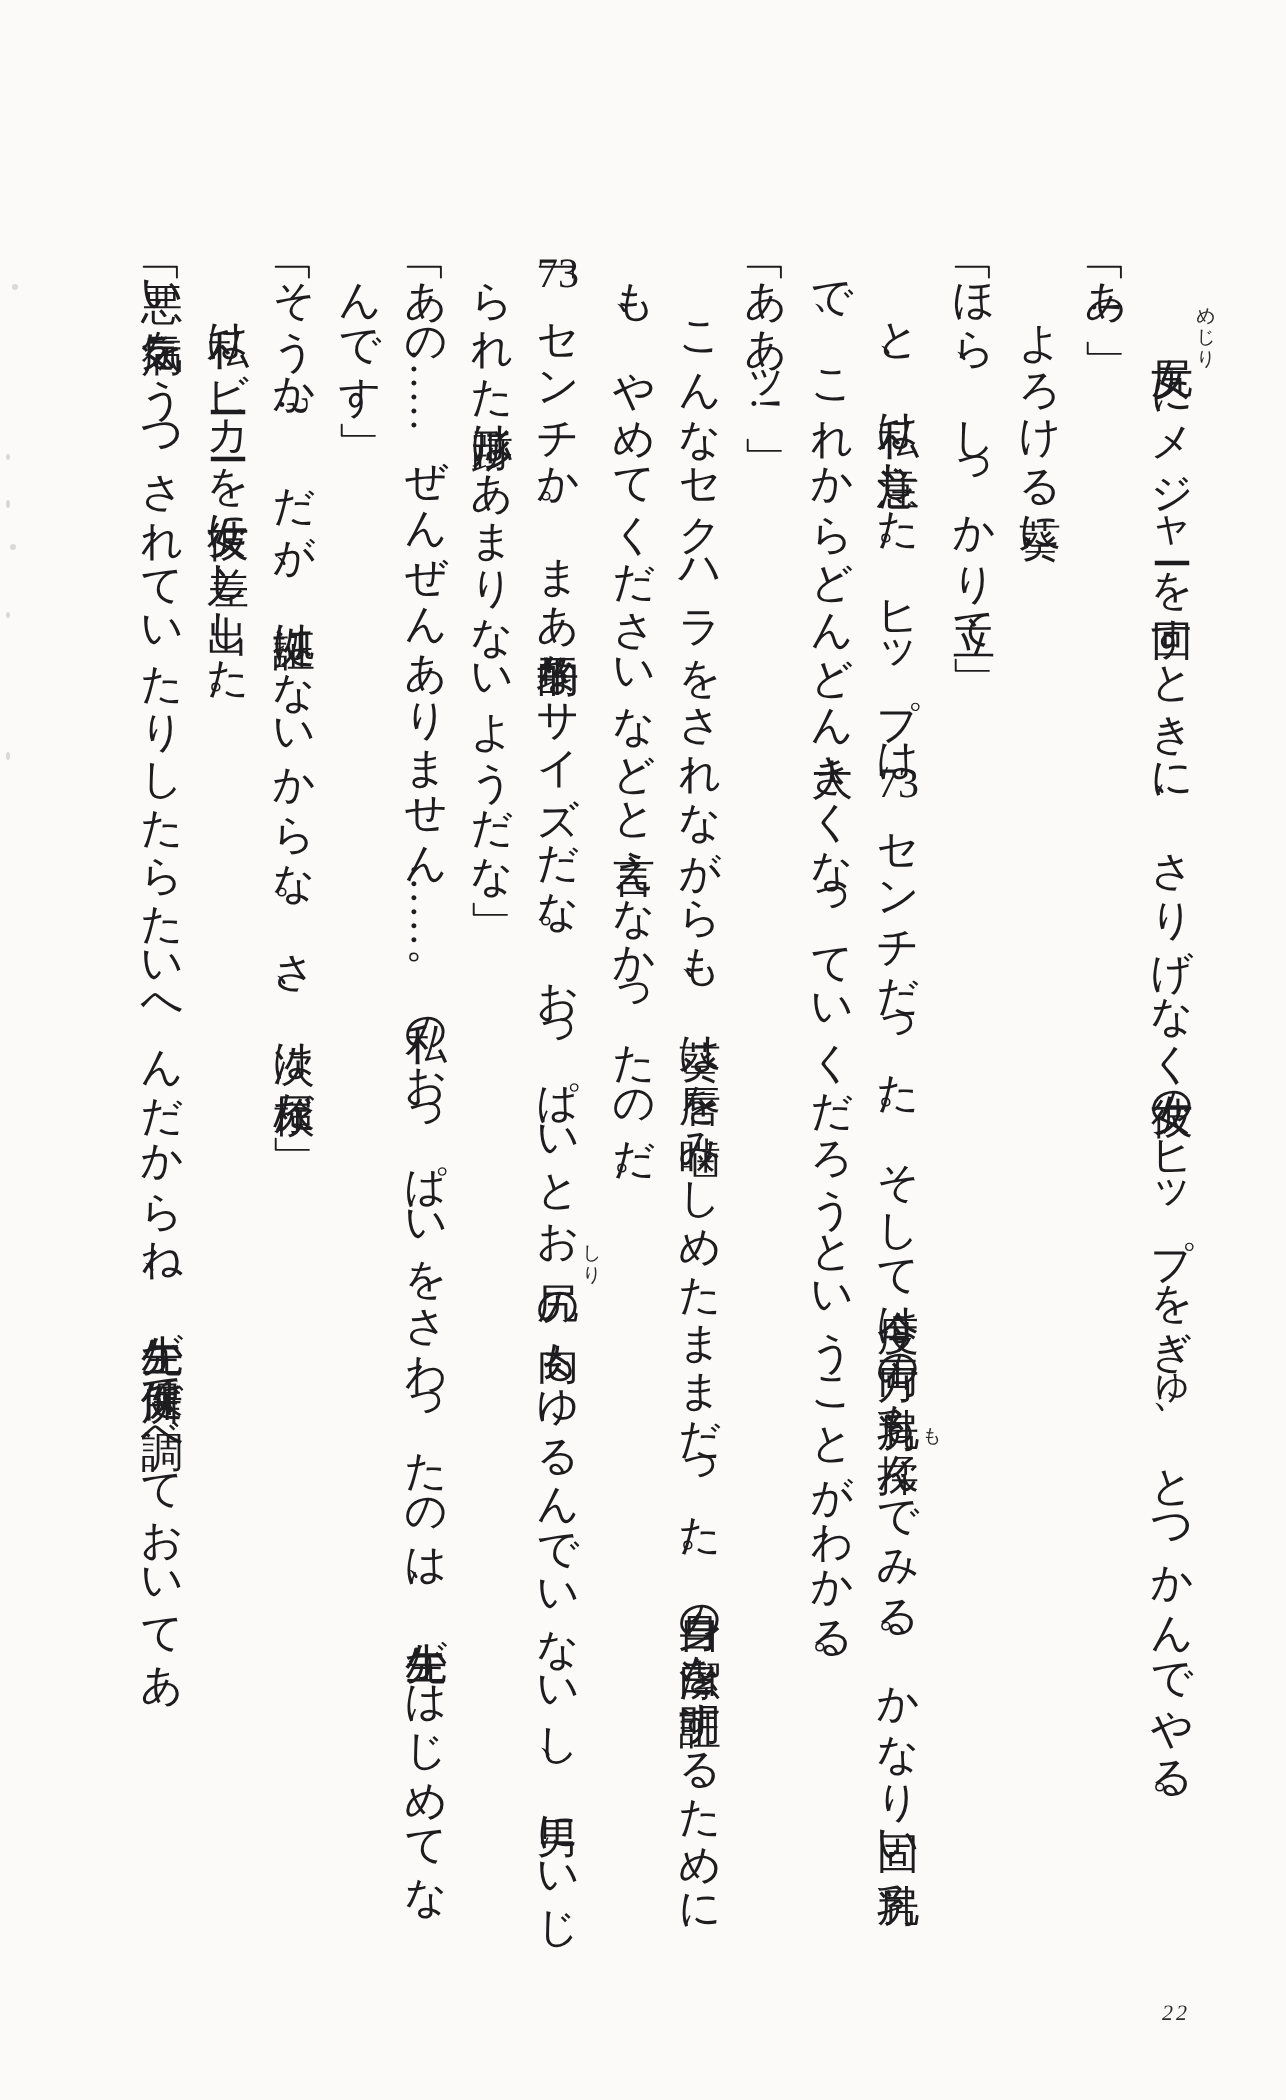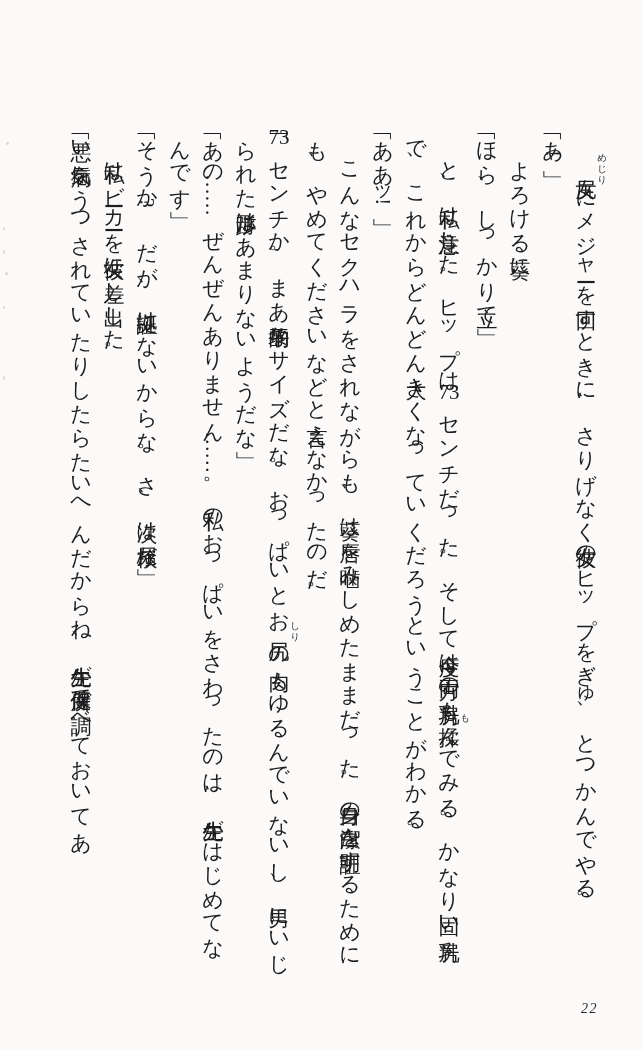--- a/index.html
+++ b/index.html
@@ -47,21 +47,21 @@
   }
   .tcy {
     text-combine-upright: all;
     -webkit-text-combine: horizontal;
   }
   .page-number {
     position: absolute;
     top: 1001px;
     left: 581px;
     font-style: italic;
-    font-size: 14px;
+    font-size: 11px;
     letter-spacing: 1.5px;
     color: #2b2b2e;
   }
   
   .speck {
     position: absolute;
     border-radius: 50%;
     background: #9a9a98;
     opacity: 0.35;
   }

